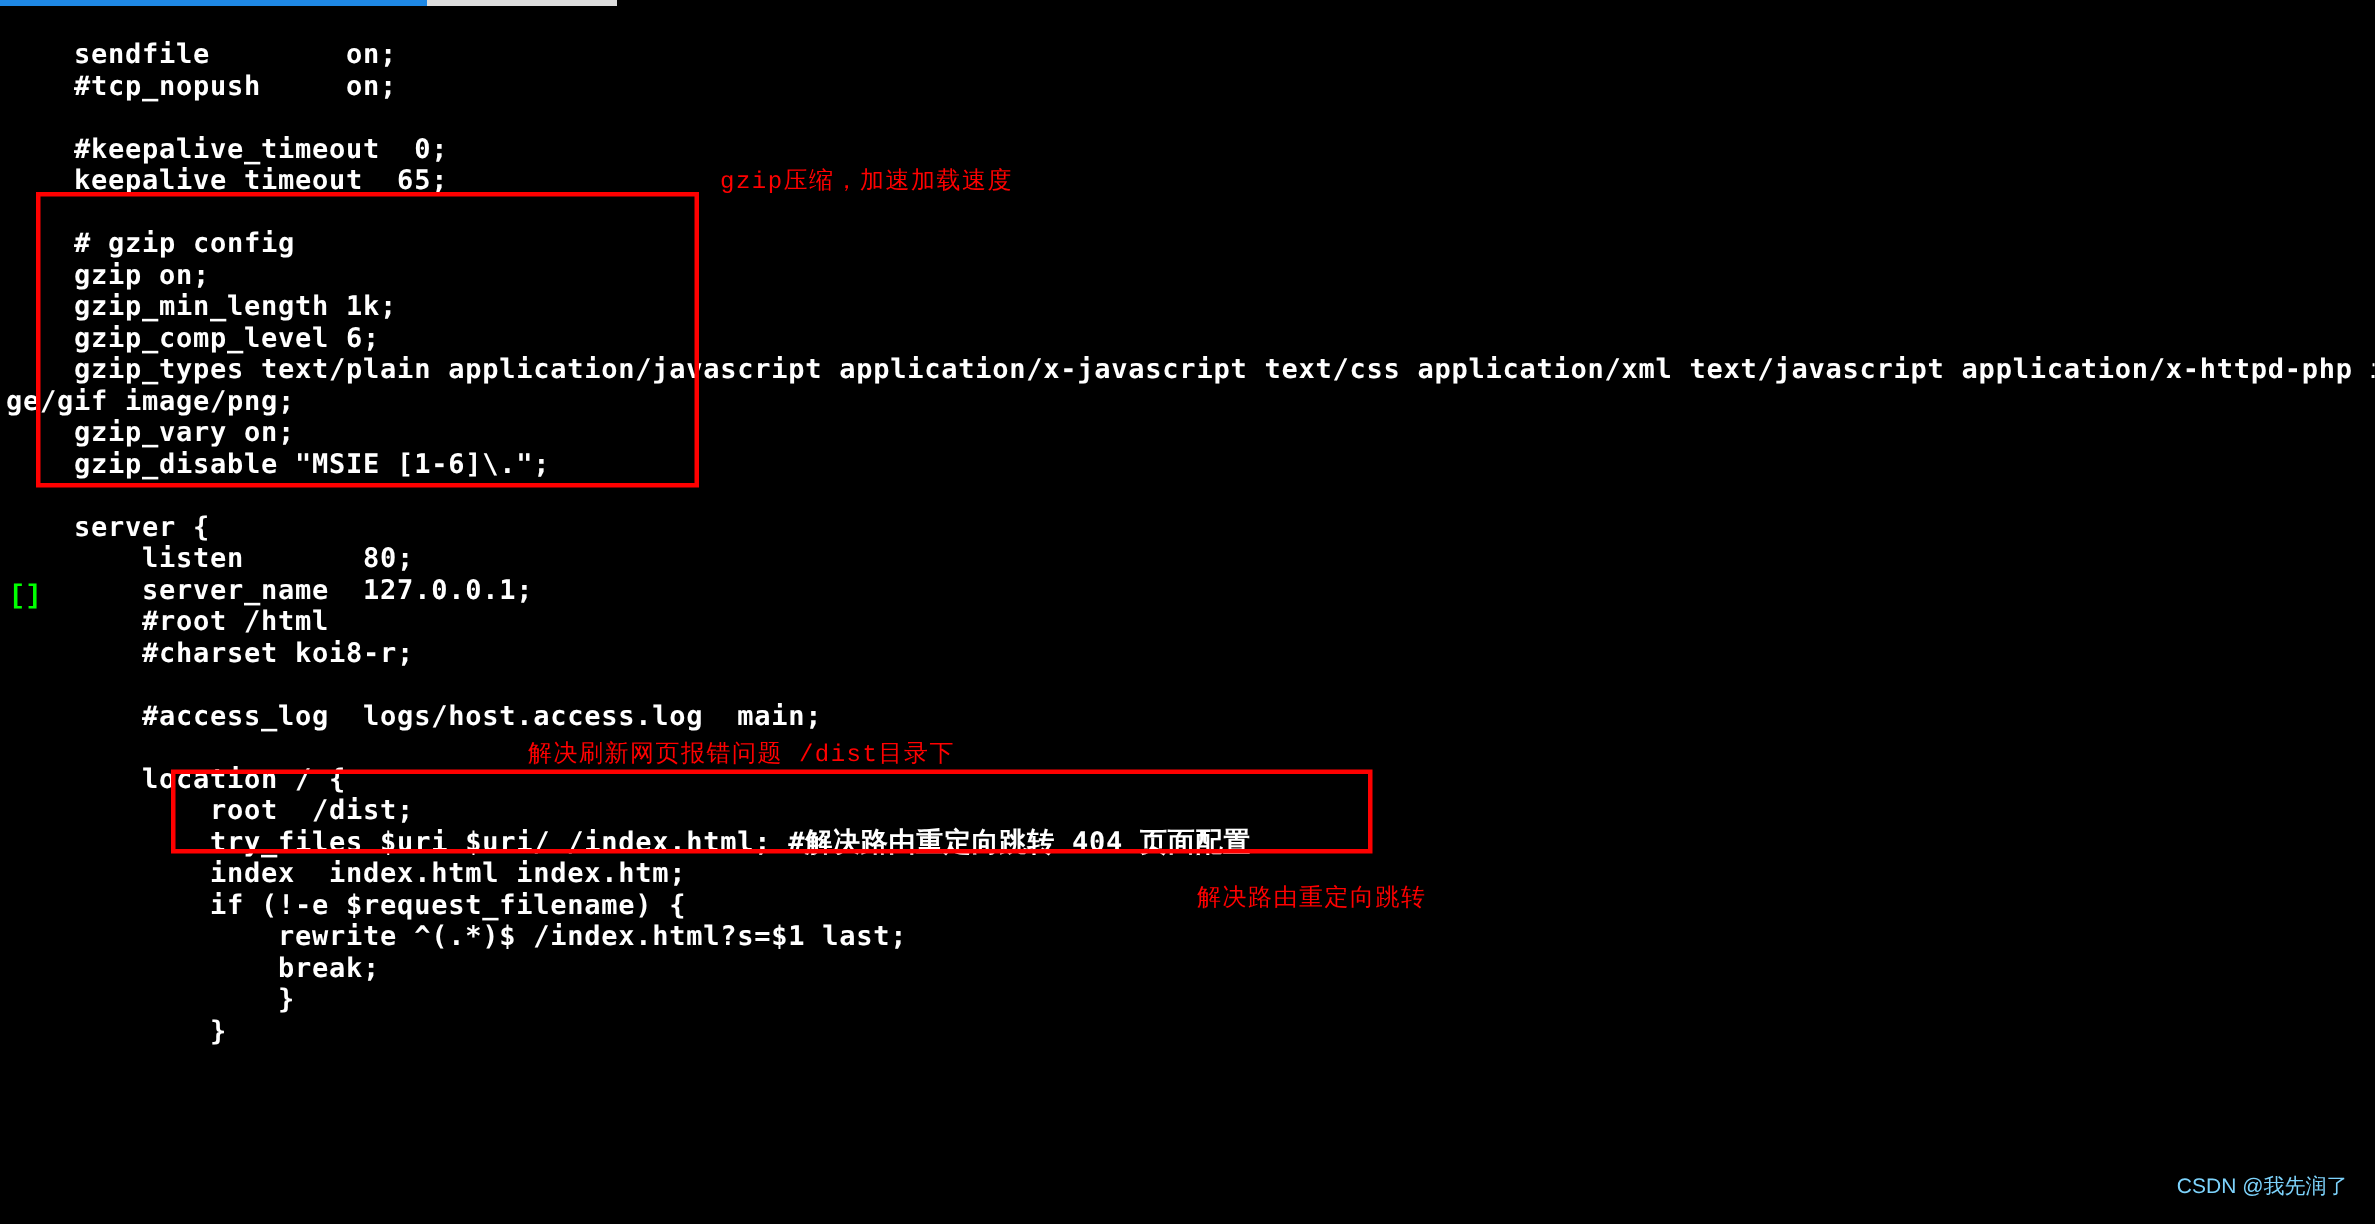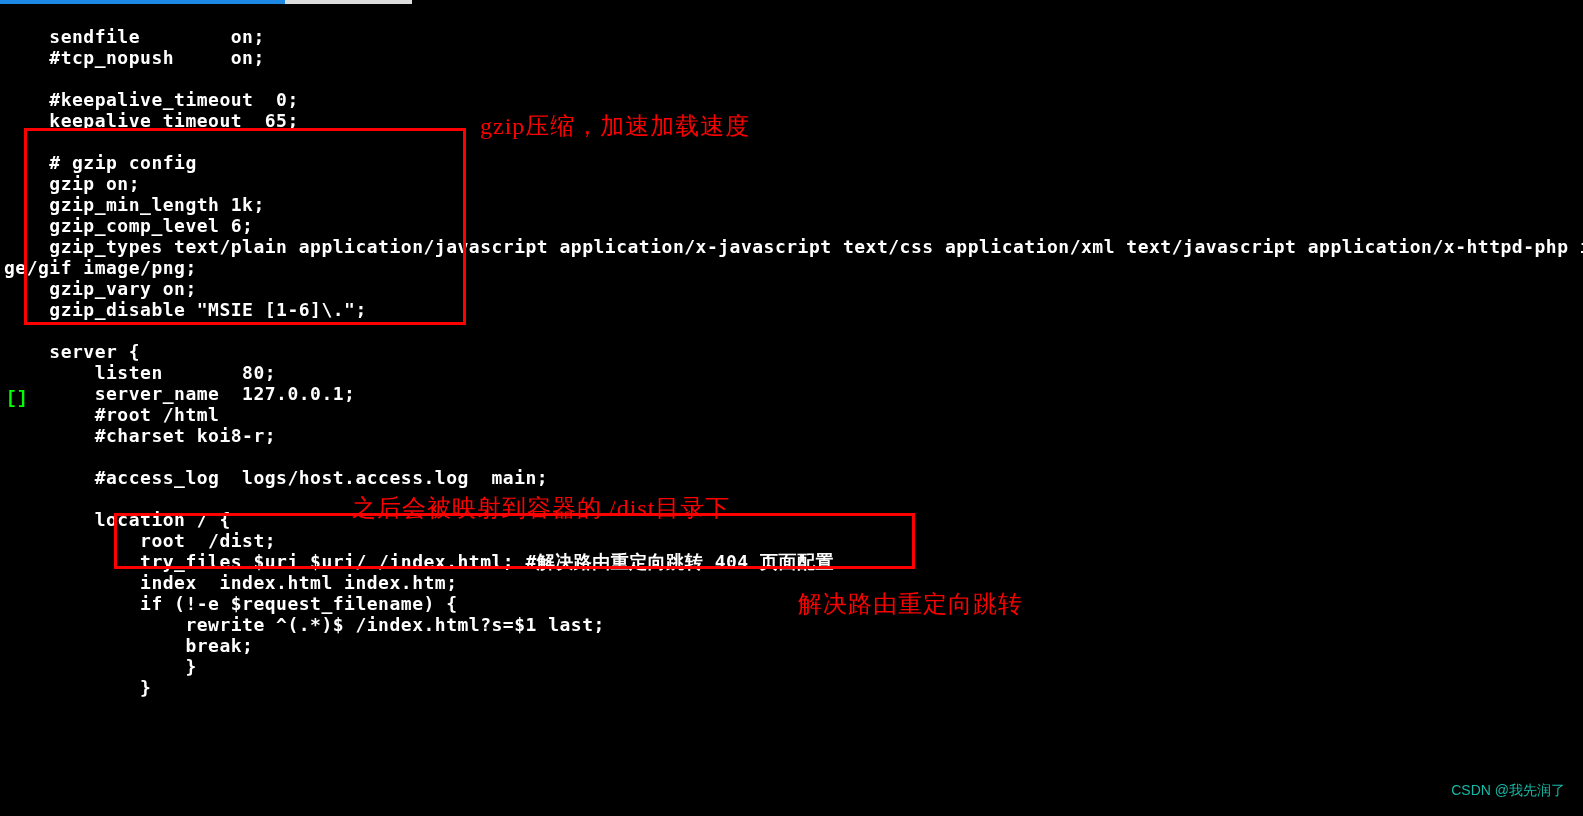--- a/index.html
+++ b/index.html
@@ -39,33 +39,33 @@
   .red-box {
     position: absolute;
     border: 3px solid #ff0000;
     pointer-events: none;
   }
   .box1 { left: 24px; top: 128px; width: 436px; height: 191px; }
   .box2 { left: 114px; top: 513px; width: 795px; height: 50px; }
   .anno {
     position: absolute;
     color: #ff0000;
-    font-size: 24px;
-    font-family: Liberation Serif, serif;
+    font-size: 16px;
+    font-family: Liberation Mono, monospace;
     font-weight: normal;
     letter-spacing: 1px;
   }
   .anno1 { left: 480px; top: 110px; }
   .anno2 { left: 352px; top: 492px; }
   .anno3 { left: 798px; top: 588px; }
   .watermark {
     position: absolute;
     right: 18px;
     bottom: 16px;
-    color: #14b8a6;
+    color: #7dd3fc;
     font-family: "Microsoft YaHei", sans-serif;
     font-size: 14px;
     font-weight: normal;
   }
 </style>
 </head>
 <body>
 
 <div class="top-bar"></div>
 
@@ -101,16 +101,16 @@
                 break;
                 }
             }</pre>
 
 <span class="green-glyph">[]</span>
 
 <div class="red-box box1"></div>
 <div class="red-box box2"></div>
 
 <div class="anno anno1">gzip压缩，加速加载速度</div>
-<div class="anno anno2">之后会被映射到容器的 /dist目录下</div>
+<div class="anno anno2">解决刷新网页报错问题 /dist目录下</div>
 <div class="anno anno3">解决路由重定向跳转</div>
 
 <div class="watermark">CSDN @我先润了</div>
 
 </body></html>

